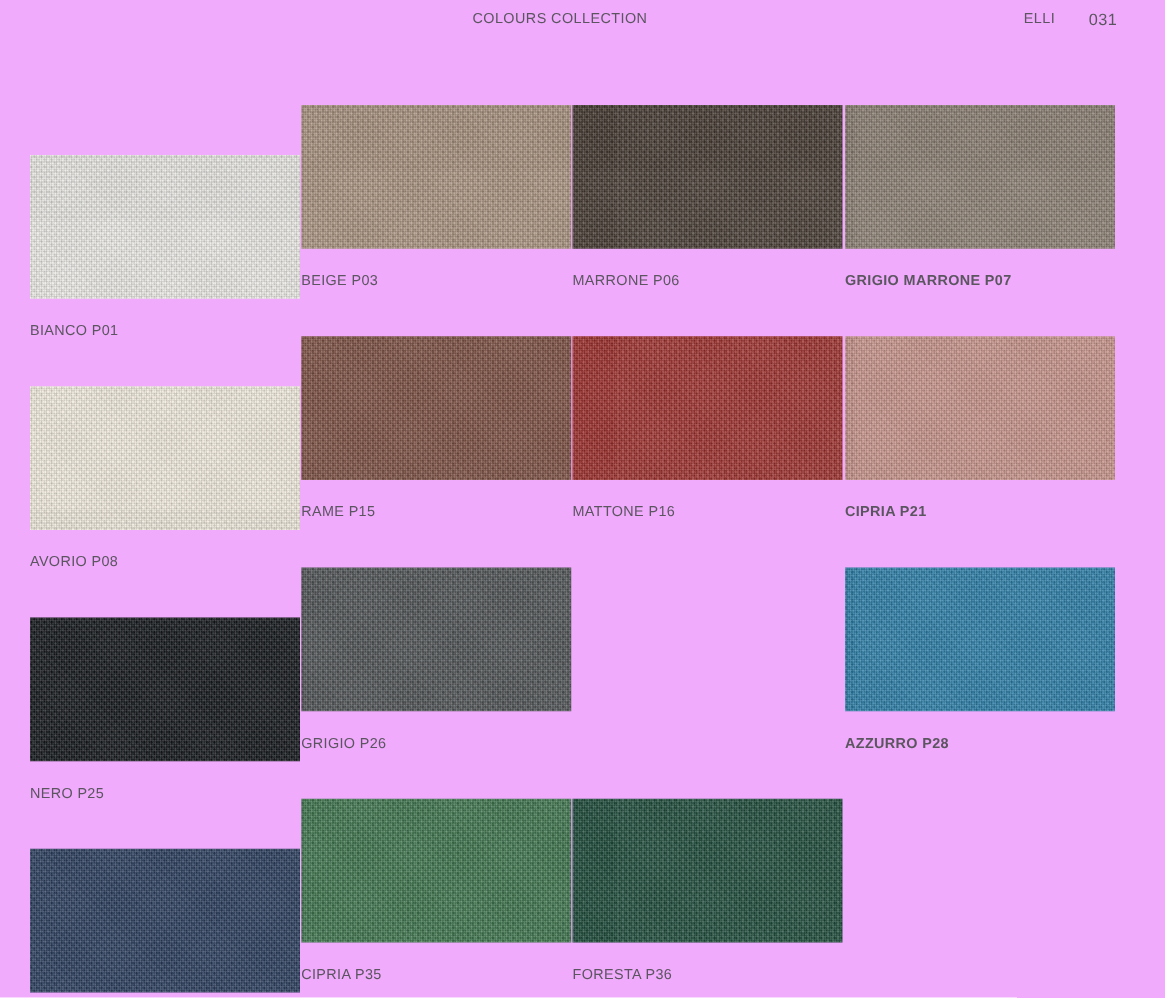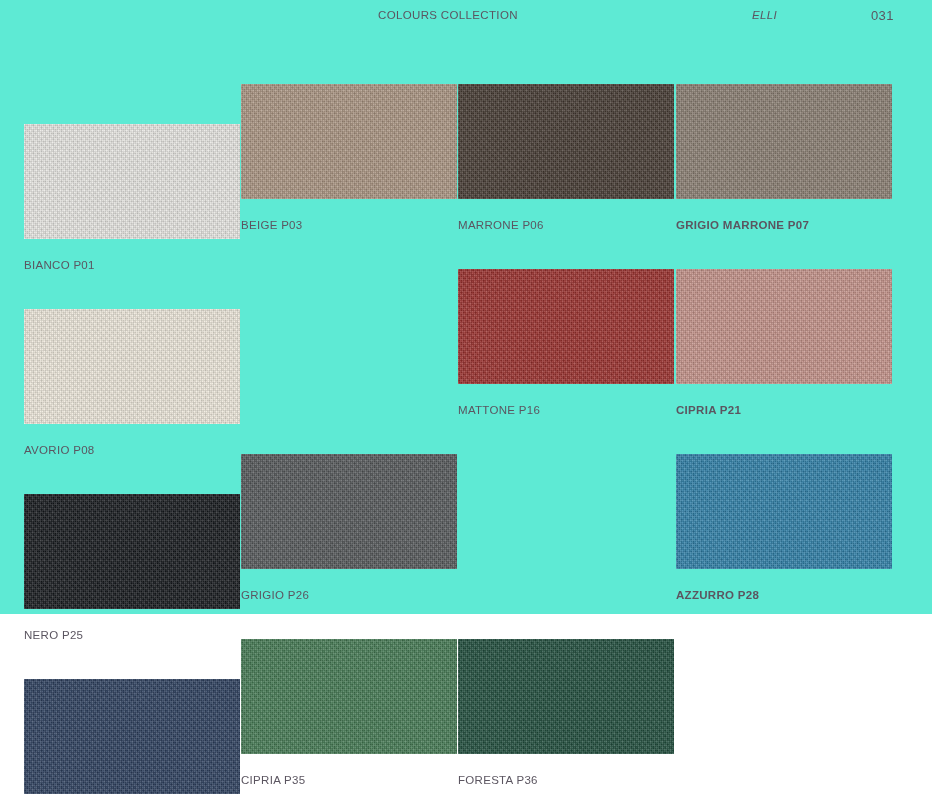--- a/index.html
+++ b/index.html
@@ -8,22 +8,22 @@
     width: 932px;
     height: 798px;
     background: #ffffff;
     font-family: "Liberation Sans", sans-serif;
     overflow: hidden;
   }
 
   .page {
     position: relative;
     width: 932px;
-    height: 614px;
-    background: #5eead4;
+    height: 798px;
+    background: #f0abfc;
   }
 
   
   .header {
     position: absolute;
     top: 0;
     left: 0;
     width: 932px;
     height: 30px;
     display: flex;
@@ -32,26 +32,25 @@
   .header-title {
     position: absolute;
     left: 378px;
     font-size: 11.5px;
     letter-spacing: 0.35px;
     color: #5b5560;
     white-space: nowrap;
   }
   .header-brand {
     position: absolute;
-    left: 752px;
+    left: 819px;
     font-size: 11.5px;
     letter-spacing: 0.35px;
     color: #5b5560;
     white-space: nowrap;
-    font-style: italic;
   }
   .header-code {
     position: absolute;
     left: 871px;
     font-size: 13px;
     letter-spacing: 0.35px;
     color: #5b5560;
     white-space: nowrap;
   }
 
@@ -168,20 +167,24 @@
         <div class="swatch" style="background-color: rgb(138, 126, 114);"></div>
         <div class="swatch-label">GRIGIO MARRONE P07</div>
       </div>
     </div>
 
     <div class="row">
       <div class="cell c0">
         <div class="swatch" style="background-color: rgb(239, 233, 220);"></div>
         <div class="swatch-label">AVORIO P08</div>
       </div>
+      <div class="cell c1">
+        <div class="swatch" style="background-color: rgb(127, 83, 70);"></div>
+        <div class="swatch-label">RAME P15</div>
+      </div>
       <div class="cell c2">
         <div class="swatch" style="background-color: rgb(155, 47, 44);"></div>
         <div class="swatch-label">MATTONE P16</div>
       </div>
       <div class="cell c3">
         <div class="swatch" style="background-color: rgb(197, 146, 137);"></div>
         <div class="swatch-label">CIPRIA P21</div>
       </div>
     </div>
 

